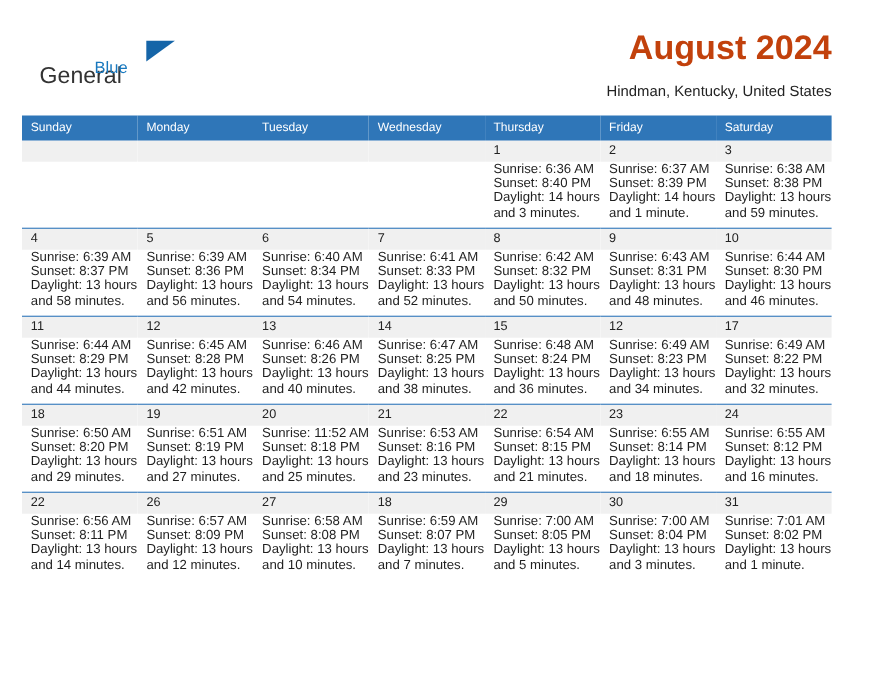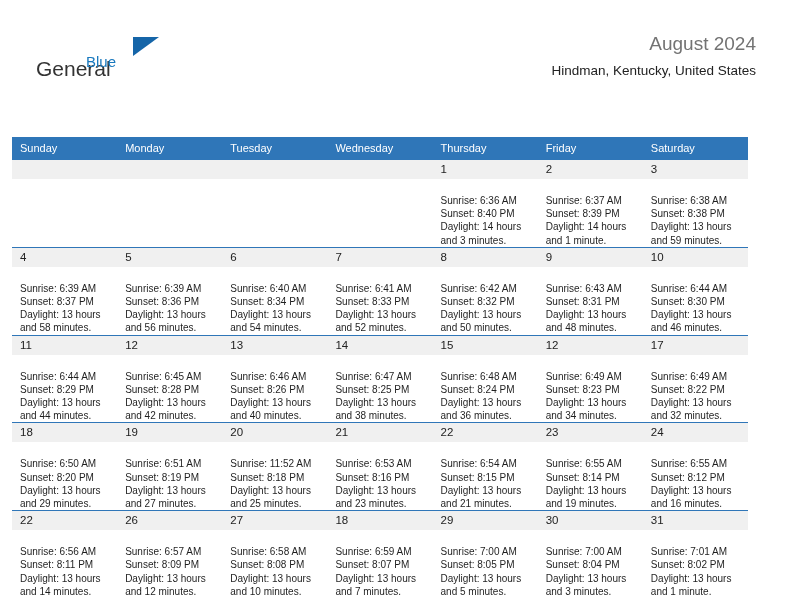--- a/index.html
+++ b/index.html
@@ -64,43 +64,42 @@
     border-bottom: 19px solid transparent;
   }
 
   .titles {
     position: absolute;
     right: 36px;
     top: 28px;
     text-align: right;
   }
   .month-title {
-    font-size: 19px;
-    font-weight: normal;
-    color: #737373;
+    font-size: 31px;
+    font-weight: bold;
+    color: #c2410c;
     line-height: 32px;
     white-space: nowrap;
   }
   .location {
-    margin-top: 2px;
+    margin-top: 14px;
     font-size: 13.5px;
     color: #222222;
     line-height: 17px;
     white-space: nowrap;
   }
 
   
   .cal {
     position: absolute;
-    left: 12px;
+    left: 20px;
     top: 105px;
     width: 736px;
     border-collapse: collapse;
     table-layout: fixed;
-    margin-top: 32px;
   }
   .cal th {
     background: #2f76b8;
     color: #ffffff;
     font-size: 11px;
     font-weight: normal;
     text-align: left;
     padding: 5px 0 5px 8px;
     height: 11px;
     line-height: 13px;
@@ -121,22 +120,22 @@
     font-size: 11.5px;
     color: #222222;
     line-height: 15px;
     padding: 2px 0 2px 8px;
     height: 15px;
   }
   .daynum.empty {
     color: transparent;
   }
   .info {
-    padding: 15px 6px 0 8px;
-    font-size: 10px;
+    padding: 0 6px 0 8px;
+    font-size: 12px;
     line-height: 13.2px;
     color: #1f1f1f;
   }
   .info div {
     white-space: nowrap;
   }
 </style>
 </head>
 <body>
 
@@ -386,21 +385,21 @@
               <div>Daylight: 13 hours</div>
               <div>and 21 minutes.</div>
             </div>
           </td>
           <td>
             <div class="daynum">23</div>
             <div class="info">
               <div>Sunrise: 6:55 AM</div>
               <div>Sunset: 8:14 PM</div>
               <div>Daylight: 13 hours</div>
-              <div>and 19 minutes.</div>
+              <div>and 18 minutes.</div>
             </div>
           </td>
           <td>
             <div class="daynum">24</div>
             <div class="info">
               <div>Sunrise: 6:55 AM</div>
               <div>Sunset: 8:12 PM</div>
               <div>Daylight: 13 hours</div>
               <div>and 16 minutes.</div>
             </div>

